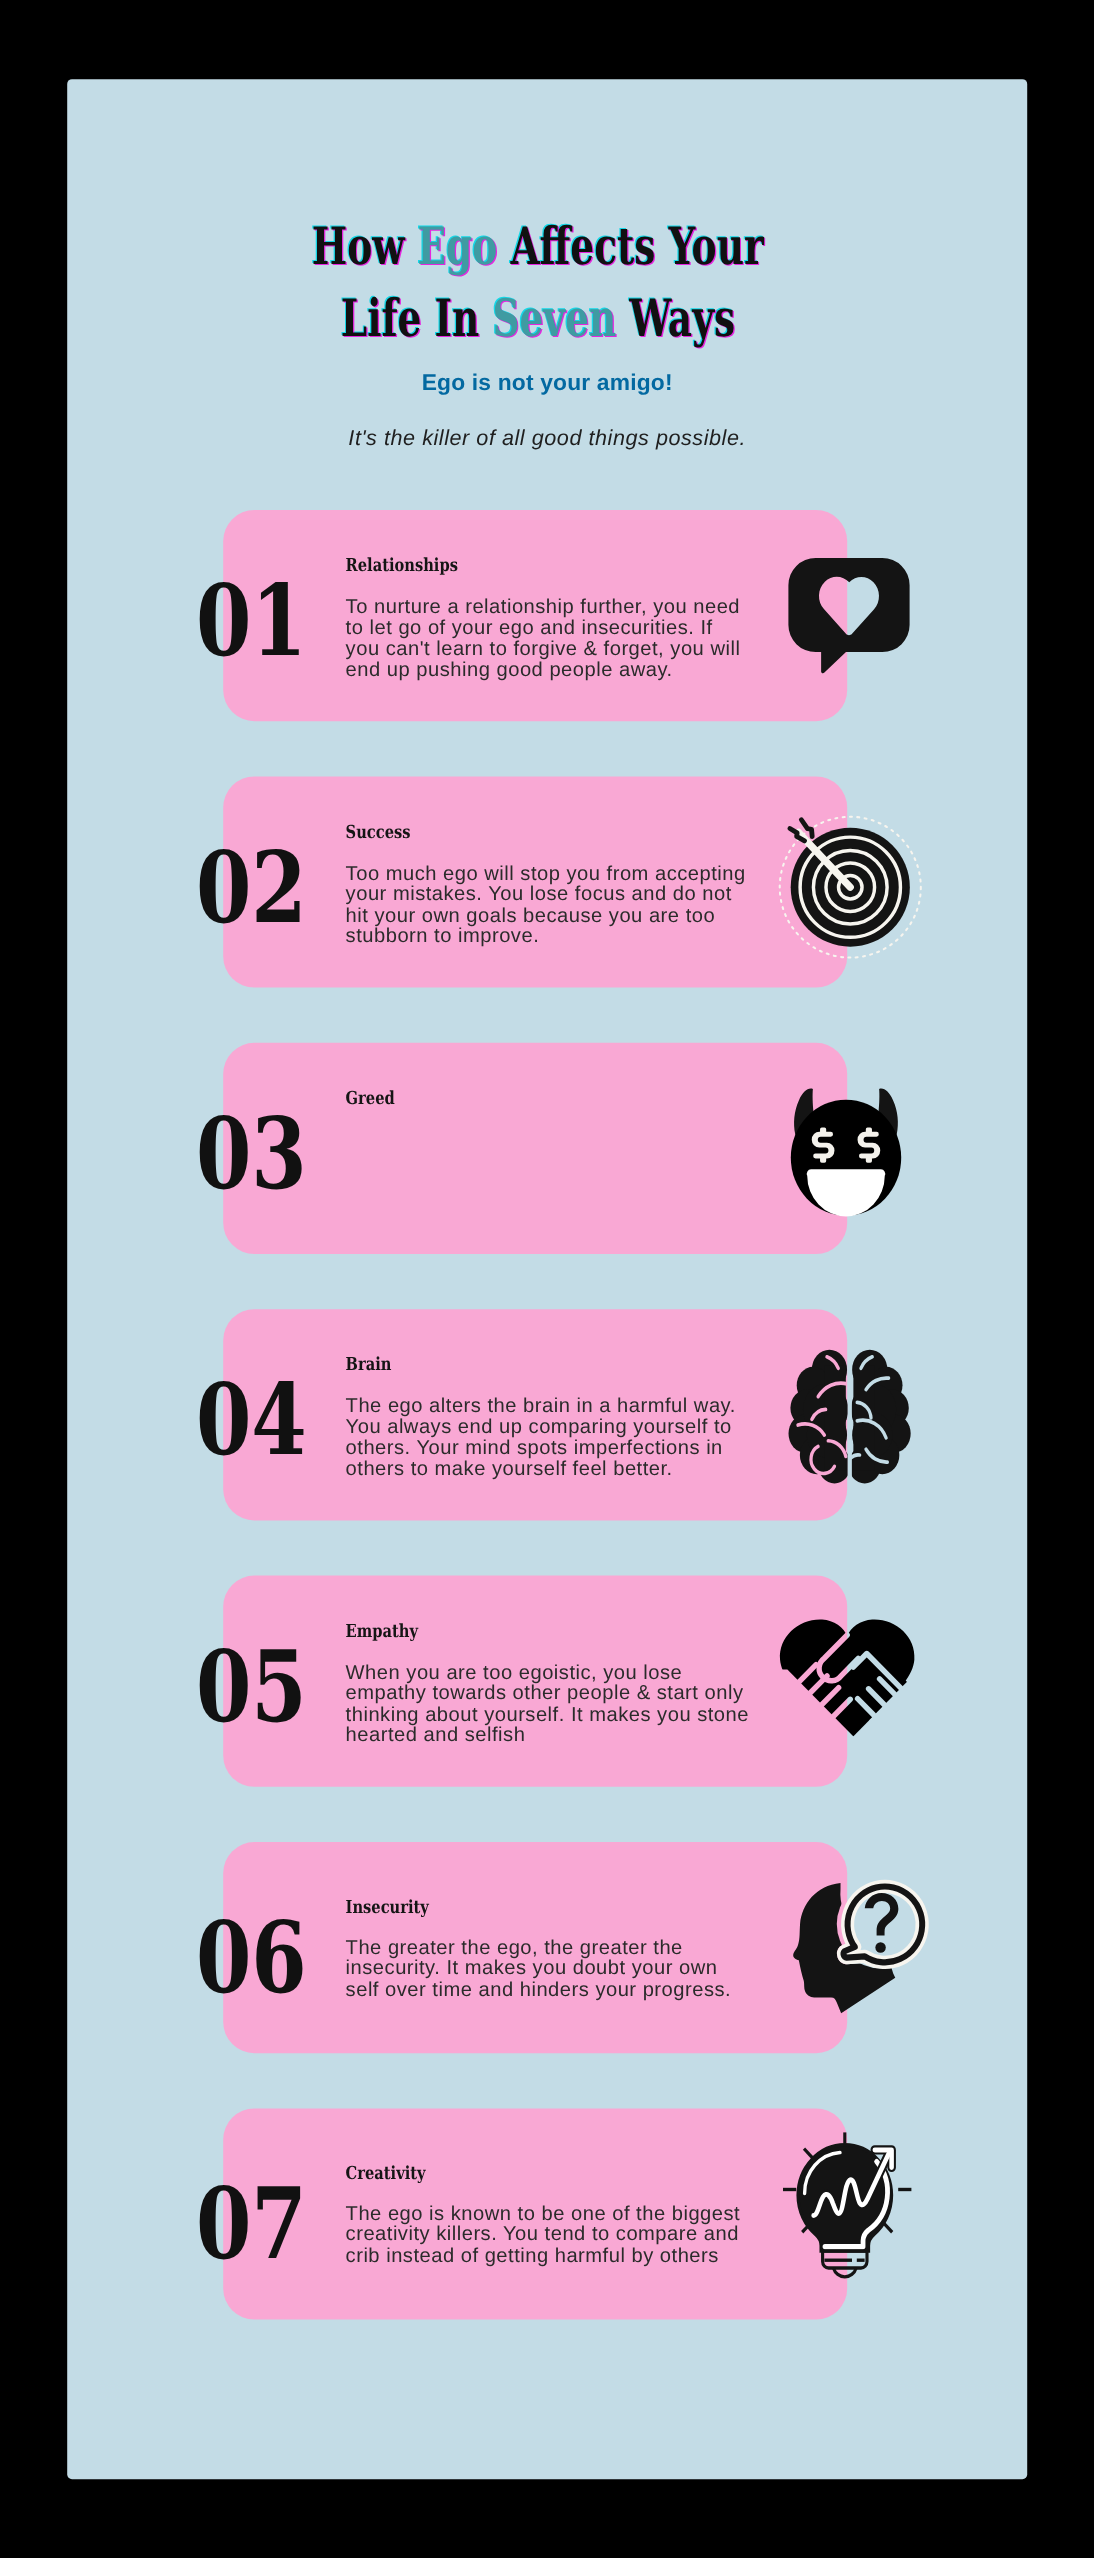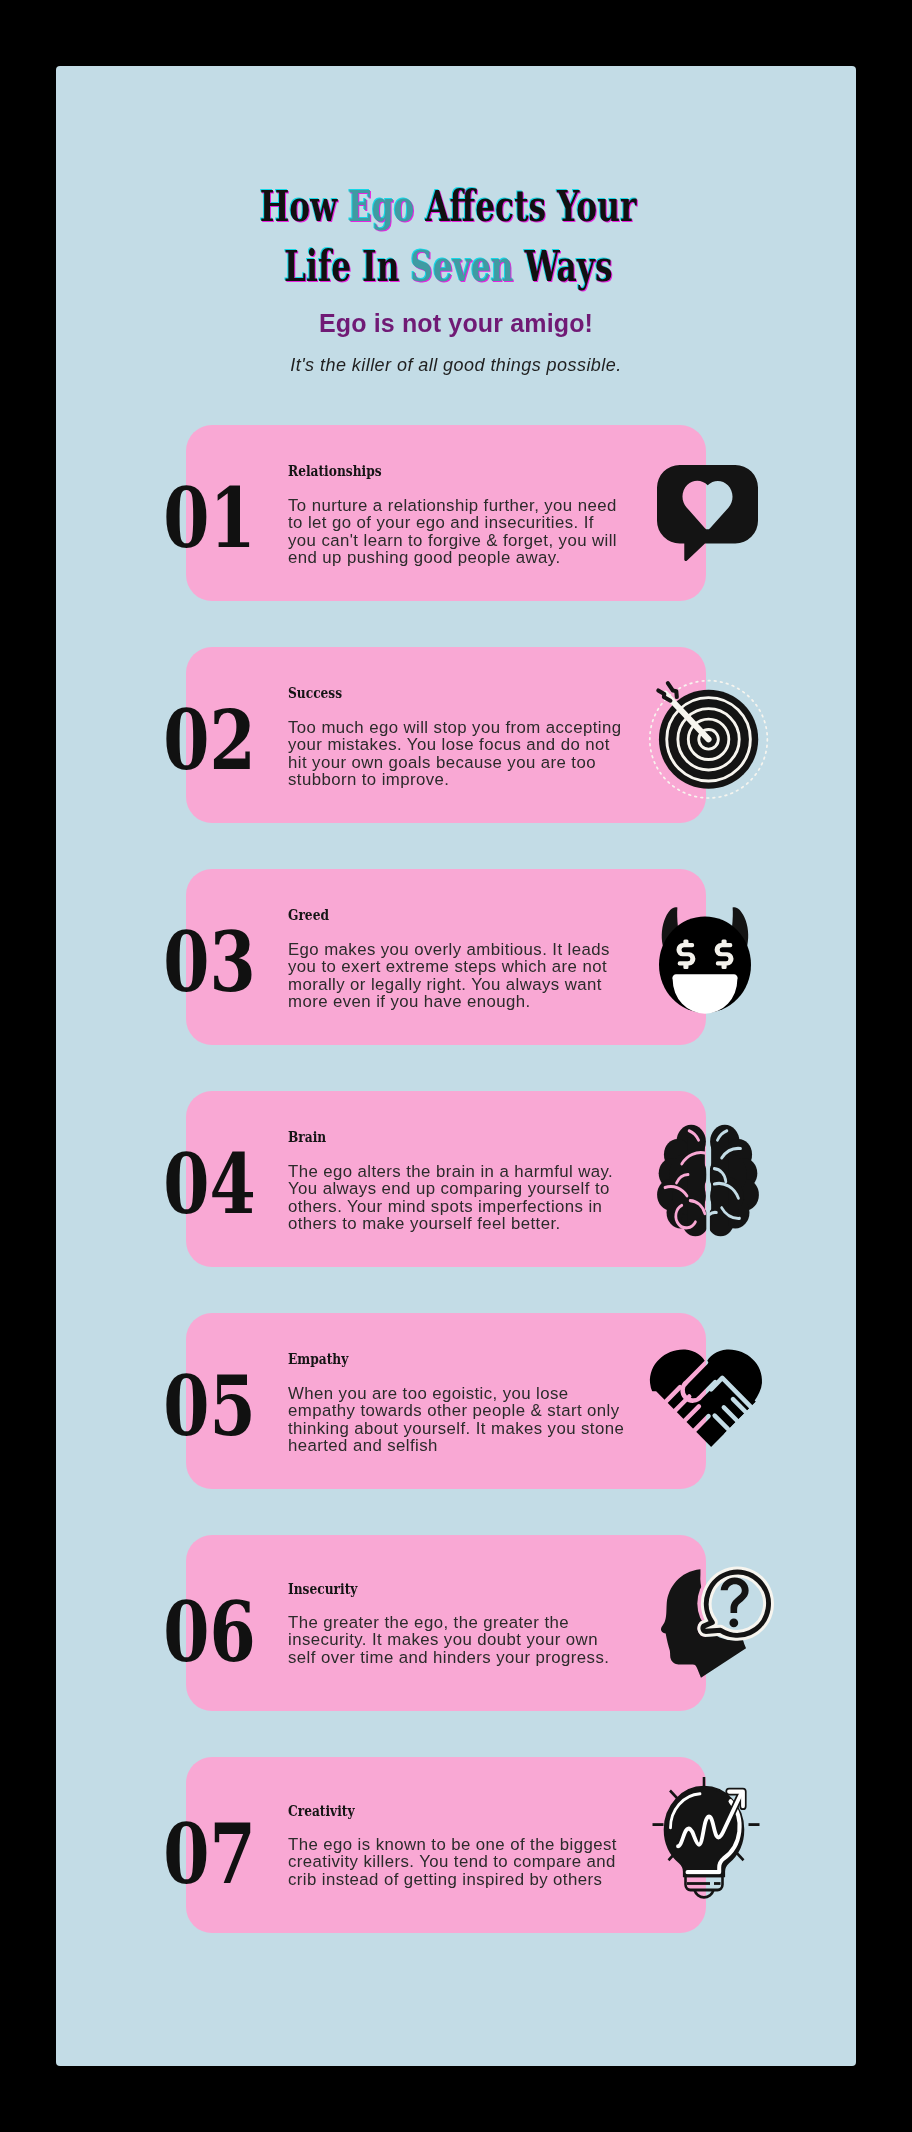--- a/index.html
+++ b/index.html
@@ -16,21 +16,21 @@
   .tl{position:relative;height:60px;text-align:center;}
   .tl .wrap{display:inline-block;transform:scaleX(0.808);transform-origin:center center;
             white-space:nowrap;position:relative;}
   .ab{position:absolute;left:0;top:0;white-space:nowrap;}
   .ab-c{color:#0ad8e8;transform:translate(-1.25px,-0.7px);filter:blur(0.4px);opacity:0.94;}
   .ab-m{color:#e81ae0;transform:translate(1.25px,0.7px);filter:blur(0.4px);opacity:0.94;}
   .ab-c .accent,.ab-m .accent{color:inherit;}
   .ab-k{position:relative;}
   .accent{color:#3f9ba2;}
   .subtitle{position:absolute;left:0;top:0;width:800px;text-align:center;
-            font-weight:700;font-size:25px;color:#701a75;letter-spacing:0.15px;}
+            font-weight:700;font-size:19px;color:#0369a1;letter-spacing:0.15px;}
   .tagline{position:absolute;left:0;top:0;width:800px;text-align:center;
            font-style:italic;font-size:18px;color:#1f1f1f;letter-spacing:0.45px;}
 
   
   .card{position:absolute;left:130px;width:520px;height:176px;
         background:#f9a8d4;border-radius:26px;}
   .num{position:absolute;left:-70px;width:140px;text-align:right;
        font-family:"DejaVu Serif Condensed","DejaVu Serif",serif;font-weight:700;
        font-size:82px;line-height:82px;color:#111111;}
   .num span{display:inline-block;transform:scaleX(0.9);transform-origin:right center;}
@@ -96,26 +96,20 @@
               <circle cx="52" cy="56" r="7.5" fill="none" stroke="#f7f5ef" stroke-width="2.2"></circle>
               <path d="M52 56 L19 21" stroke="#f7f5ef" stroke-width="4.6" stroke-linecap="round"></path>
               <path d="M20.8 12.9 L24.7 18.6 L27.3 19.1 L27.7 23.6" stroke="#141414" stroke-width="3.1" stroke-linecap="round" stroke-linejoin="round" fill="none"></path>
               <path d="M13.5 18.5 L18.1 21.3 L17.8 23.5 L22.8 26.4" stroke="#141414" stroke-width="3.1" stroke-linecap="round" stroke-linejoin="round" fill="none"></path>
             </svg>
           </div>
         </div>
         <div class="card" style="top: 803px; text-decoration: underline;">
           <div class="num" style="top:52px"><span>03</span></div>
           <div class="ctitle" style="top:35px"><span>Greed</span></div>
-          <div class="cbody" style="top:72px">
-            <span class="bl">Ego makes you overly ambitious. It leads</span>
-            <span class="bl">you to exert extreme steps which are not</span>
-            <span class="bl">morally or legally right. You always want</span>
-            <span class="bl">more even if you have enough.</span>
-          </div>
           <div class="icon" style="left:473px;top:38px;width:92px;height:106px">
             <svg viewBox="9 9 82 90" preserveAspectRatio="none" xmlns="http://www.w3.org/2000/svg">
               <defs>
                 <path id="dolsign" fill="#f4f2ec" d="M-1.3 -15 h2.6 a1.7 1.7 0 0 1 1.7 1.7 v2.3 h4.4 a2.3 2.3 0 0 1 0 4.6 h-9.8 a2.8 2.8 0 0 0 0 5.6 h6.1 a7.4 7.4 0 0 1 0 14.8 h-0.7 v2.3 a1.7 1.7 0 0 1 -1.7 1.7 h-2.6 a1.7 1.7 0 0 1 -1.7 -1.7 v-2.3 h-4.4 a2.3 2.3 0 0 1 0 -4.6 h9.8 a2.8 2.8 0 0 0 0 -5.6 h-6.1 a7.4 7.4 0 0 1 0 -14.8 h0.7 v-2.3 a1.7 1.7 0 0 1 1.7 -1.7 z"></path>
               </defs>
               <path fill="#141414" d="M25.4 9.4 C21.8 8.2 18 11.2 15 17.5 C11.4 25 10.6 33.5 12.3 41.5 C14.7 49 19 55.5 24.5 60 L36 46 C30.5 41 26.8 34 25.9 26 C25.2 19.8 25 13.5 25.4 9.4 Z"></path>
               <path fill="#141414" d="M74.6 9.4 C78.2 8.2 82 11.2 85 17.5 C88.6 25 89.4 33.5 87.7 41.5 C85.3 49 81 55.5 75.5 60 L64 46 C69.5 41 73.2 34 74.1 26 C74.8 19.8 75 13.5 74.6 9.4 Z"></path>
               <circle cx="50" cy="58" r="41" fill="#000"></circle>
               <path fill="#fff" d="M24 66.2 H76 A3.2 3.2 0 0 1 78.8 70.8 A27.9 27.9 0 0 1 21.2 70.8 A3.2 3.2 0 0 1 24 66.2 Z"></path>
               <use href="#dolsign" transform="translate(33,48) scale(0.76)"></use>
@@ -240,21 +234,21 @@
               <circle cx="71.2" cy="54" r="4.2" fill="#141414"></circle>
             </svg>
           </div>
         </div>
         <div class="card" style="top: 1691px;">
           <div class="num" style="top:56px"><span>07</span></div>
           <div class="ctitle" style="top:43px"><span>Creativity</span></div>
           <div class="cbody" style="top:79px">
             <span class="bl">The ego is known to be one of the biggest</span>
             <span class="bl">creativity killers. You tend to compare and</span>
-            <span class="bl">crib instead of getting inspired by others</span>
+            <span class="bl">crib instead of getting harmful by others</span>
           </div>
           <div class="icon" style="left:466px;top:20px;width:108px;height:133px">
             <svg viewBox="0 0 108 123" preserveAspectRatio="none" xmlns="http://www.w3.org/2000/svg">
               <g stroke="#141414" stroke-width="2.6" stroke-linecap="butt" fill="none">
                 <path d="M18 12.5 L27.5 22"></path>
                 <path d="M0.5 44 L11.5 44"></path>
                 <path d="M16.5 77 L25.5 68"></path>
                 <path d="M96.5 44 L107.5 44"></path>
                 <path d="M91.5 77 L82.5 68"></path>
                 <path d="M52 0 L52 8.5"></path>

